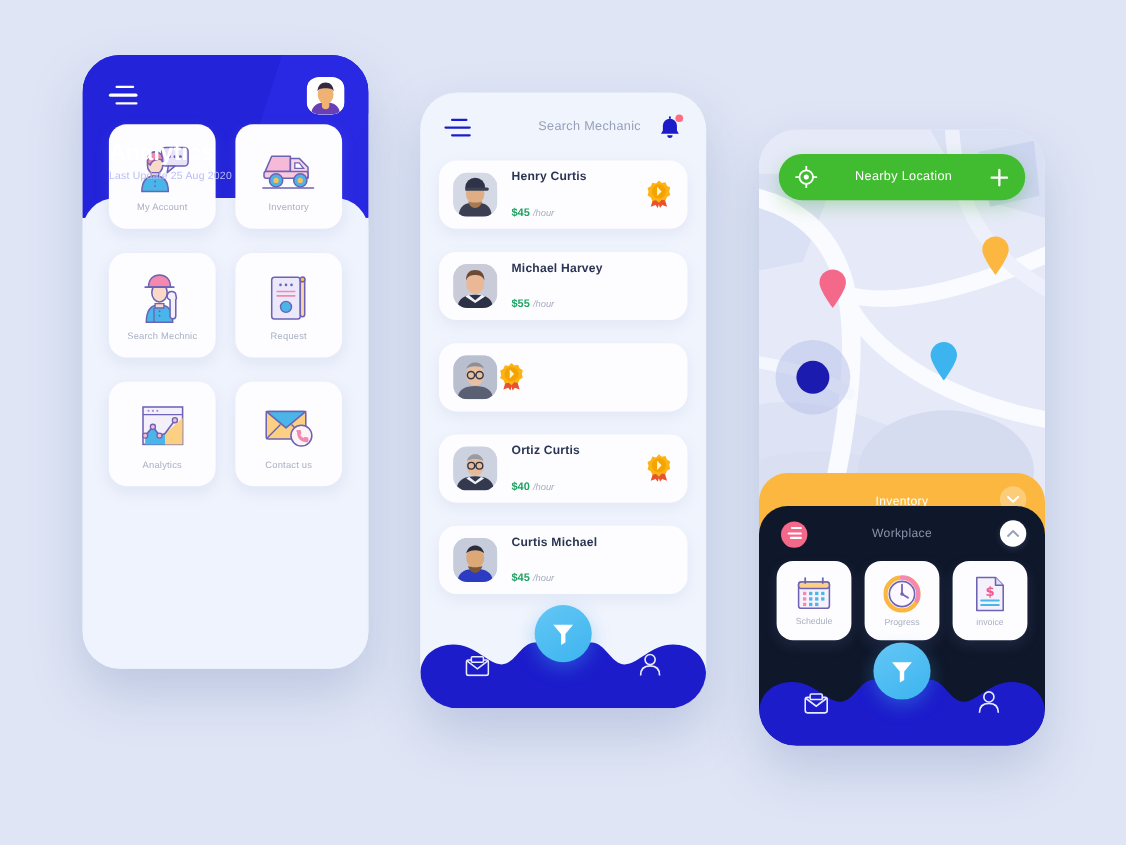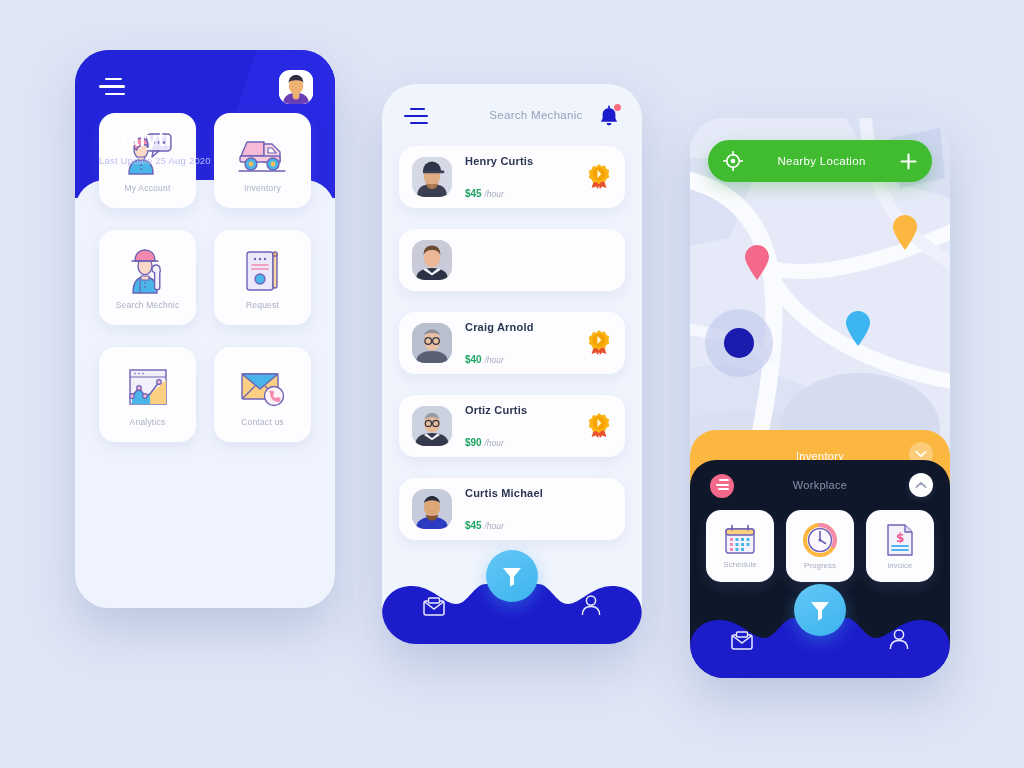--- a/index.html
+++ b/index.html
@@ -392,40 +392,40 @@
       <div class="mech-card">
         <div class="mech-av">
           <svg width="40" height="40" viewBox="0 0 40 40">
             <rect width="40" height="40" fill="#c9ccd8"></rect>
             <path d="M4 40 C4 31 11 28 20 28 C29 28 36 31 36 40 Z" fill="#2c3145"></path>
             <path d="M14 28 l6 5 l6-5 l3 1.5 l-9 6 l-9-6 z" fill="#f0f2f6"></path>
             <ellipse cx="20" cy="18" rx="8.2" ry="9.4" fill="#eab897"></ellipse>
             <path d="M11.6 15 c0-7 3.6-9.6 8.4-9.6 c4.8 0 8.4 2.6 8.4 9.6 c-1.6-4-5-5-8.4-5 c-3.4 0-6.8 1-8.4 5 z" fill="#6d4a32"></path>
           </svg>
         </div>
+        <div class="mech-info">
+          <div class="mech-name">Michael Harvey</div>
+          <div class="mech-rate">
+            <b>$55</b>
+            <span>/hour</span>
+          </div>
+        </div>
       </div>
 
       <div class="mech-card">
         <div class="mech-av">
           <svg width="40" height="40" viewBox="0 0 40 40">
             <rect width="40" height="40" fill="#b9bfcf"></rect>
             <path d="M4 40 C4 31 11 28 20 28 C29 28 36 31 36 40 Z" fill="#5a5f72"></path>
             <ellipse cx="20" cy="18" rx="8.2" ry="9.6" fill="#e8c0a0"></ellipse>
             <path d="M12 12 c1.6-4 5-5.4 8-5.4 c3 0 6.4 1.4 8 5.4 c-2-1.4-5-2-8-2 c-3 0-6 .6-8 2 z" fill="#8e8f96"></path>
             <circle cx="16.2" cy="18" r="3.3" fill="none" stroke="#33384a" stroke-width="1.3"></circle>
             <circle cx="24" cy="18" r="3.3" fill="none" stroke="#33384a" stroke-width="1.3"></circle>
             <line x1="19.5" y1="18" x2="20.7" y2="18" stroke="#33384a" stroke-width="1.3"></line>
           </svg>
-        </div>
-        <div class="mech-info">
-          <div class="mech-name">Craig Arnold</div>
-          <div class="mech-rate">
-            <b>$40</b>
-            <span>/hour</span>
-          </div>
         </div>
         <svg class="medal" viewBox="0 0 26 28">
           <path d="M8 17 l-2.4 8 l4.4-1.6 l2 2.6 l2.6-8.6 z" fill="#e8522e"></path>
           <path d="M18 17 l2.4 8 l-4.4-1.6 l-2 2.6 l-2.6-8.6 z" fill="#e8522e"></path>
           <path d="M13 1 l2.6 2.3 l3.4-.7 l1.3 3.2 l3 1.7 l-.9 3.4 l.9 3.4 l-3 1.7 l-1.3 3.2 l-3.4-.7 L13 21.3 l-2.6-2.3 l-3.4.7 l-1.3-3.2 l-3-1.7 l.9-3.4 l-.9-3.4 l3-1.7 l1.3-3.2 l3.4.7 z" fill="#fcb316"></path>
           <circle cx="13" cy="11" r="6.4" fill="#f5a300"></circle>
           <path d="M11.4 6.8 l4 4.2 l-4 4.2 z" fill="#fff7d8"></path>
         </svg>
       </div>
 
@@ -438,21 +438,21 @@
             <ellipse cx="20" cy="17.5" rx="8" ry="9.2" fill="#e5bb98"></ellipse>
             <path d="M12.4 13 c1.4-4.4 4.6-6 7.6-6 c3 0 6.2 1.6 7.6 6 c-2-1.2-4.8-1.8-7.6-1.8 c-2.8 0-5.6 .6-7.6 1.8 z" fill="#9a9ba2"></path>
             <circle cx="16.4" cy="17.4" r="3.1" fill="none" stroke="#2e3345" stroke-width="1.2"></circle>
             <circle cx="23.8" cy="17.4" r="3.1" fill="none" stroke="#2e3345" stroke-width="1.2"></circle>
             <line x1="19.5" y1="17.4" x2="20.7" y2="17.4" stroke="#2e3345" stroke-width="1.2"></line>
           </svg>
         </div>
         <div class="mech-info">
           <div class="mech-name">Ortiz Curtis</div>
           <div class="mech-rate">
-            <b>$90</b>
+            <b>$40</b>
             <span>/hour</span>
           </div>
         </div>
         <svg class="medal" viewBox="0 0 26 28">
           <path d="M8 17 l-2.4 8 l4.4-1.6 l2 2.6 l2.6-8.6 z" fill="#e8522e"></path>
           <path d="M18 17 l2.4 8 l-4.4-1.6 l-2 2.6 l-2.6-8.6 z" fill="#e8522e"></path>
           <path d="M13 1 l2.6 2.3 l3.4-.7 l1.3 3.2 l3 1.7 l-.9 3.4 l.9 3.4 l-3 1.7 l-1.3 3.2 l-3.4-.7 L13 21.3 l-2.6-2.3 l-3.4.7 l-1.3-3.2 l-3-1.7 l.9-3.4 l-.9-3.4 l3-1.7 l1.3-3.2 l3.4.7 z" fill="#fcb316"></path>
           <circle cx="13" cy="11" r="6.4" fill="#f5a300"></circle>
           <path d="M11.4 6.8 l4 4.2 l-4 4.2 z" fill="#fff7d8"></path>
         </svg>

